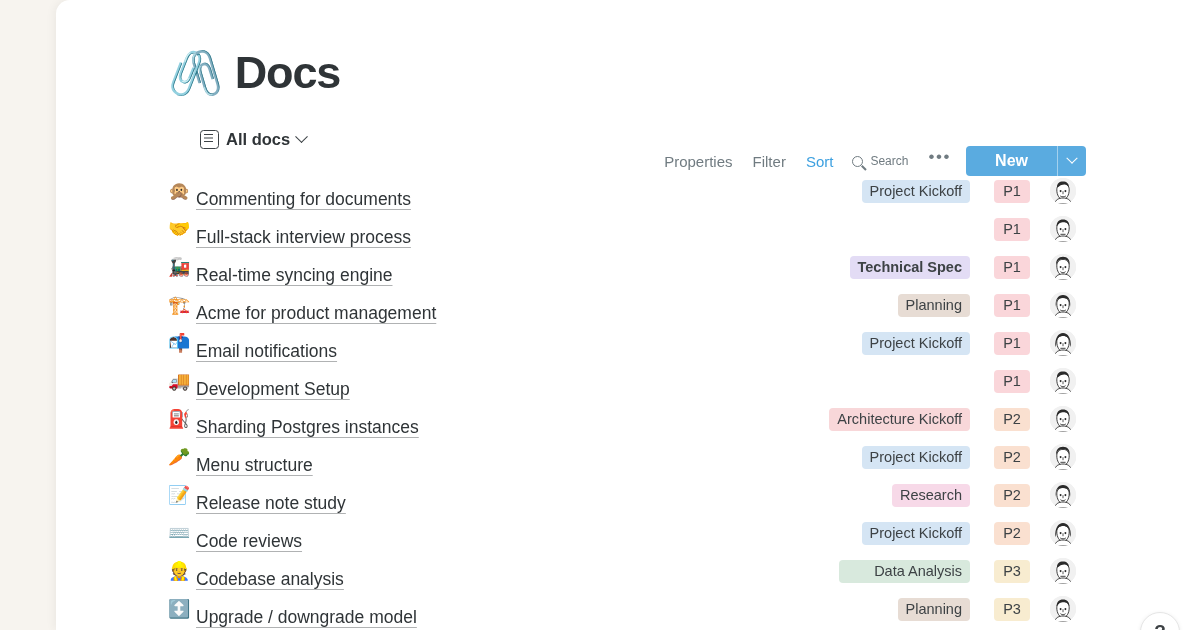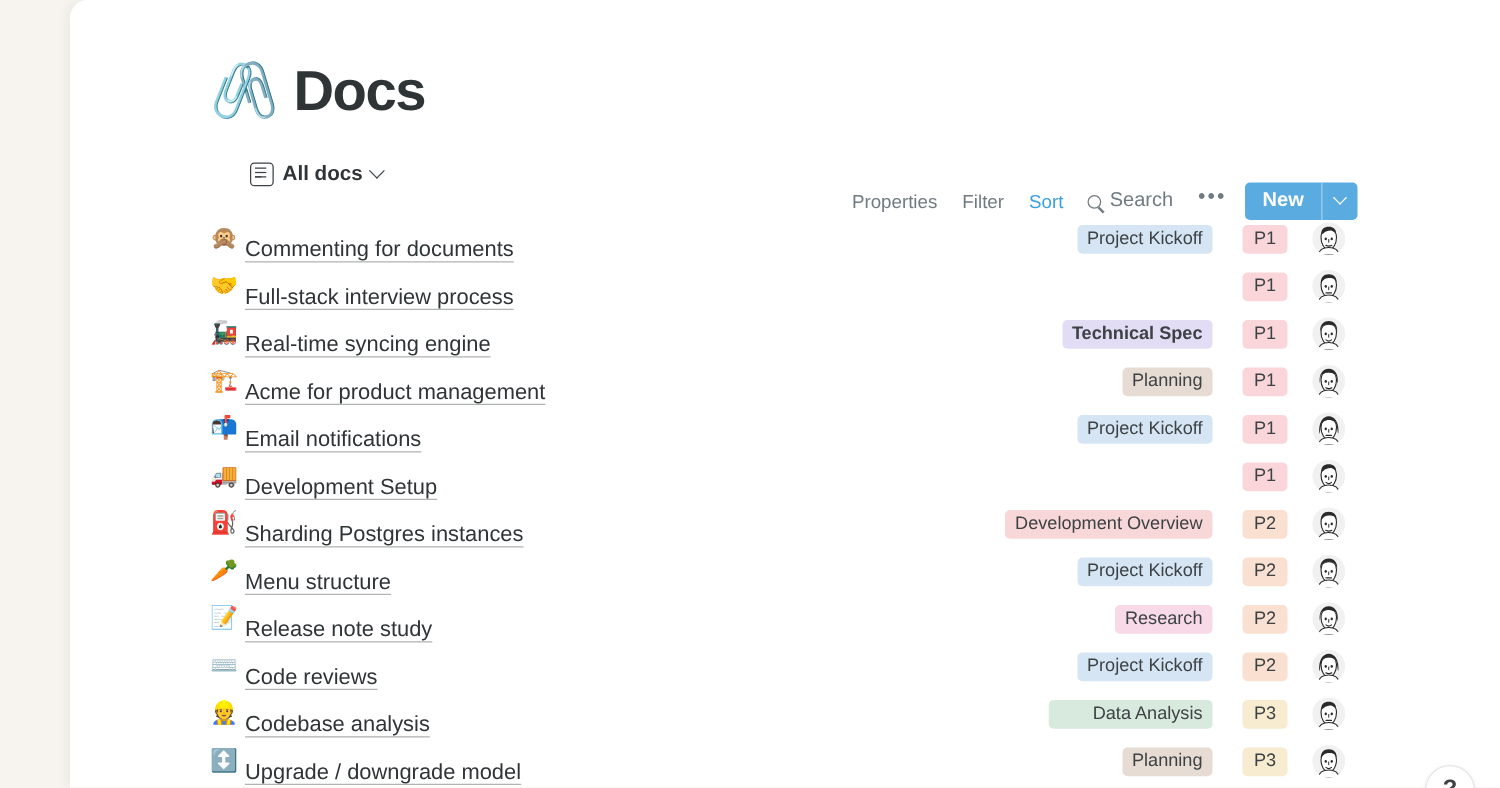--- a/index.html
+++ b/index.html
@@ -137,21 +137,21 @@
     flex: none;
   }
   .search-glyph::after {
     content: "";
     position: absolute;
     right: -4.5px; bottom: -3.5px;
     width: 6px; height: 1.6px;
     background: #707b81;
     transform: rotate(45deg);
   }
-  .search-text { font-size: 16px; color: #707b81; }
+  .search-text { font-size: 12px; color: #707b81; }
 
   .tb-more {
     color: #707b81;
     font-size: 17px;
     letter-spacing: 1.6px;
     padding: 0 11px 8px 11px;
     cursor: pointer;
     line-height: 10px;
   }
 
@@ -160,21 +160,21 @@
     align-items: stretch;
     background: #5aabe0;
     border-radius: 4px;
     overflow: hidden;
     height: 30px;
     cursor: pointer;
     margin-left: 4px;
   }
   .new-btn .lbl {
     display: flex; align-items: center;
-    padding: 0 14px;
+    padding: 0 29px;
     color: #ffffff;
     font-size: 16px;
     font-weight: bold;
   }
   .new-btn .split {
     width: 1px;
     background: rgba(255,255,255,0.45);
   }
   .new-btn .caret {
     display: flex; align-items: center; justify-content: center;
@@ -480,21 +480,21 @@
                 <path d="M4.6 26c.7-4.1 3.9-6 8.4-6s7.7 1.9 8.4 6z" fill="#fff" stroke="#2a2a2a" stroke-width="0.9"></path>
               </svg>
             </span>
           </span>
         </div>
         <div class="doc-row">
           <span class="row-emoji">⛽</span>
           <span class="row-title">Sharding Postgres instances</span>
           <span class="row-spacer"></span>
           <span class="tag-cell">
-            <span class="tag" style="background: rgb(248, 215, 217);">Development Overview</span>
+            <span class="tag" style="background: rgb(248, 215, 217);">Architecture Kickoff</span>
           </span>
           <span class="prio-cell">
             <span class="prio" style="background: rgb(250, 224, 208);">P2</span>
           </span>
           <span class="avatar-cell">
             <span class="avatar">
               <svg viewBox="0 0 26 26" xmlns="http://www.w3.org/2000/svg">
                 <rect width="26" height="26" fill="#f1f1f1"></rect>
                 <path d="M6.8 11.8c0-4 2.6-6.4 6.2-6.4s6.2 2.4 6.2 6.4c0 5.2-2.6 9.7-6.2 9.7s-6.2-4.5-6.2-9.7z" fill="#fff" stroke="#2a2a2a" stroke-width="0.9"></path>
                 <g fill="#2a2a2a">

